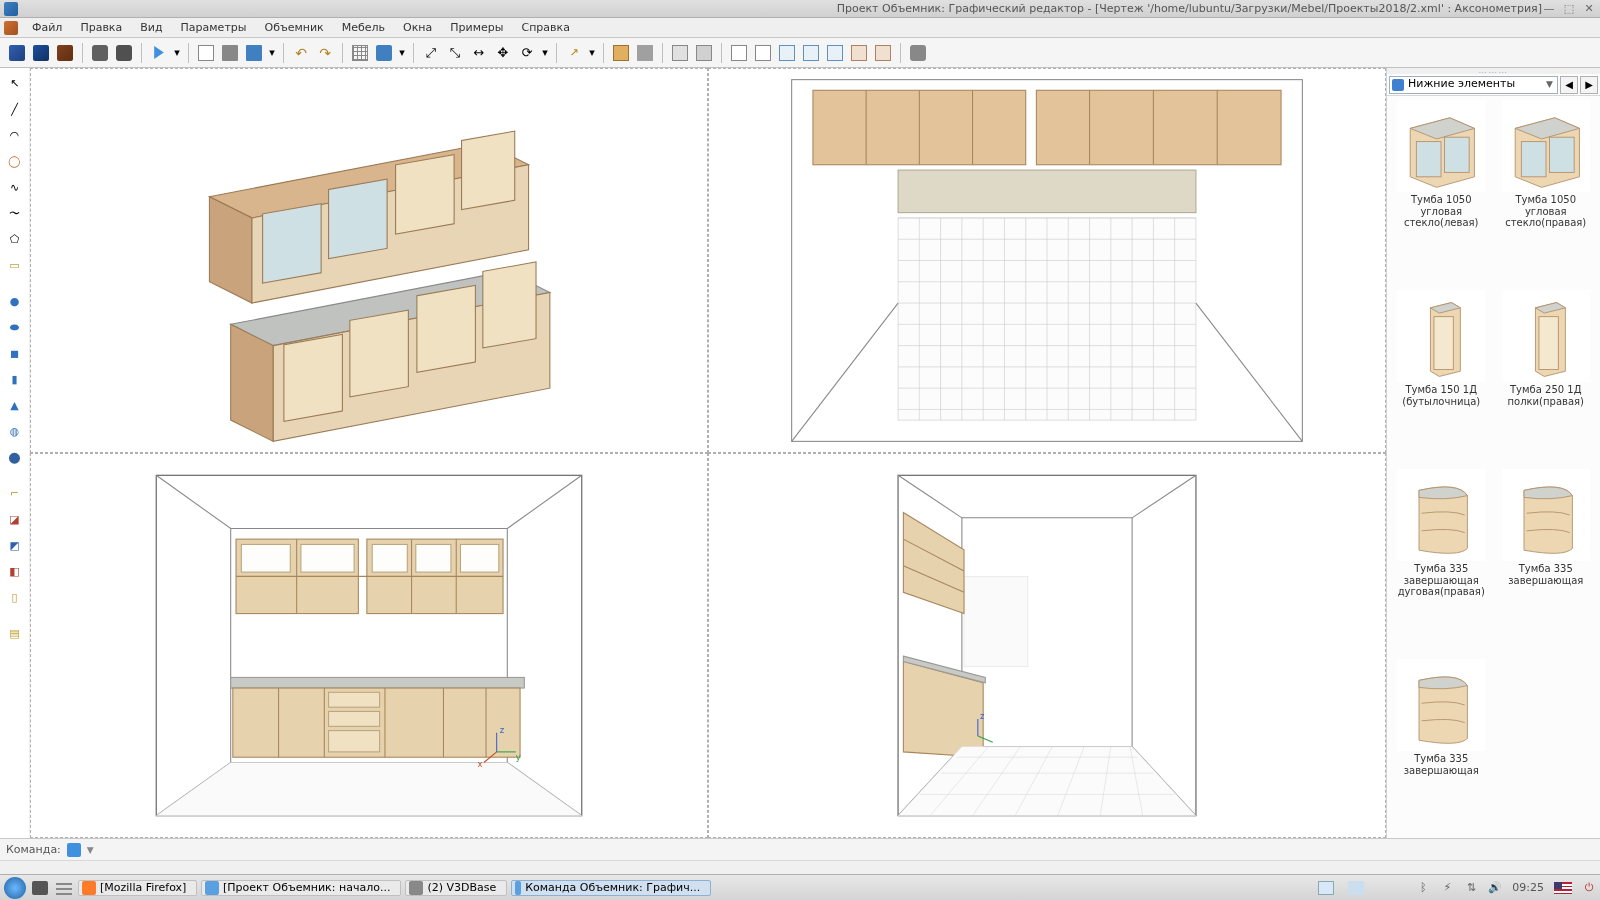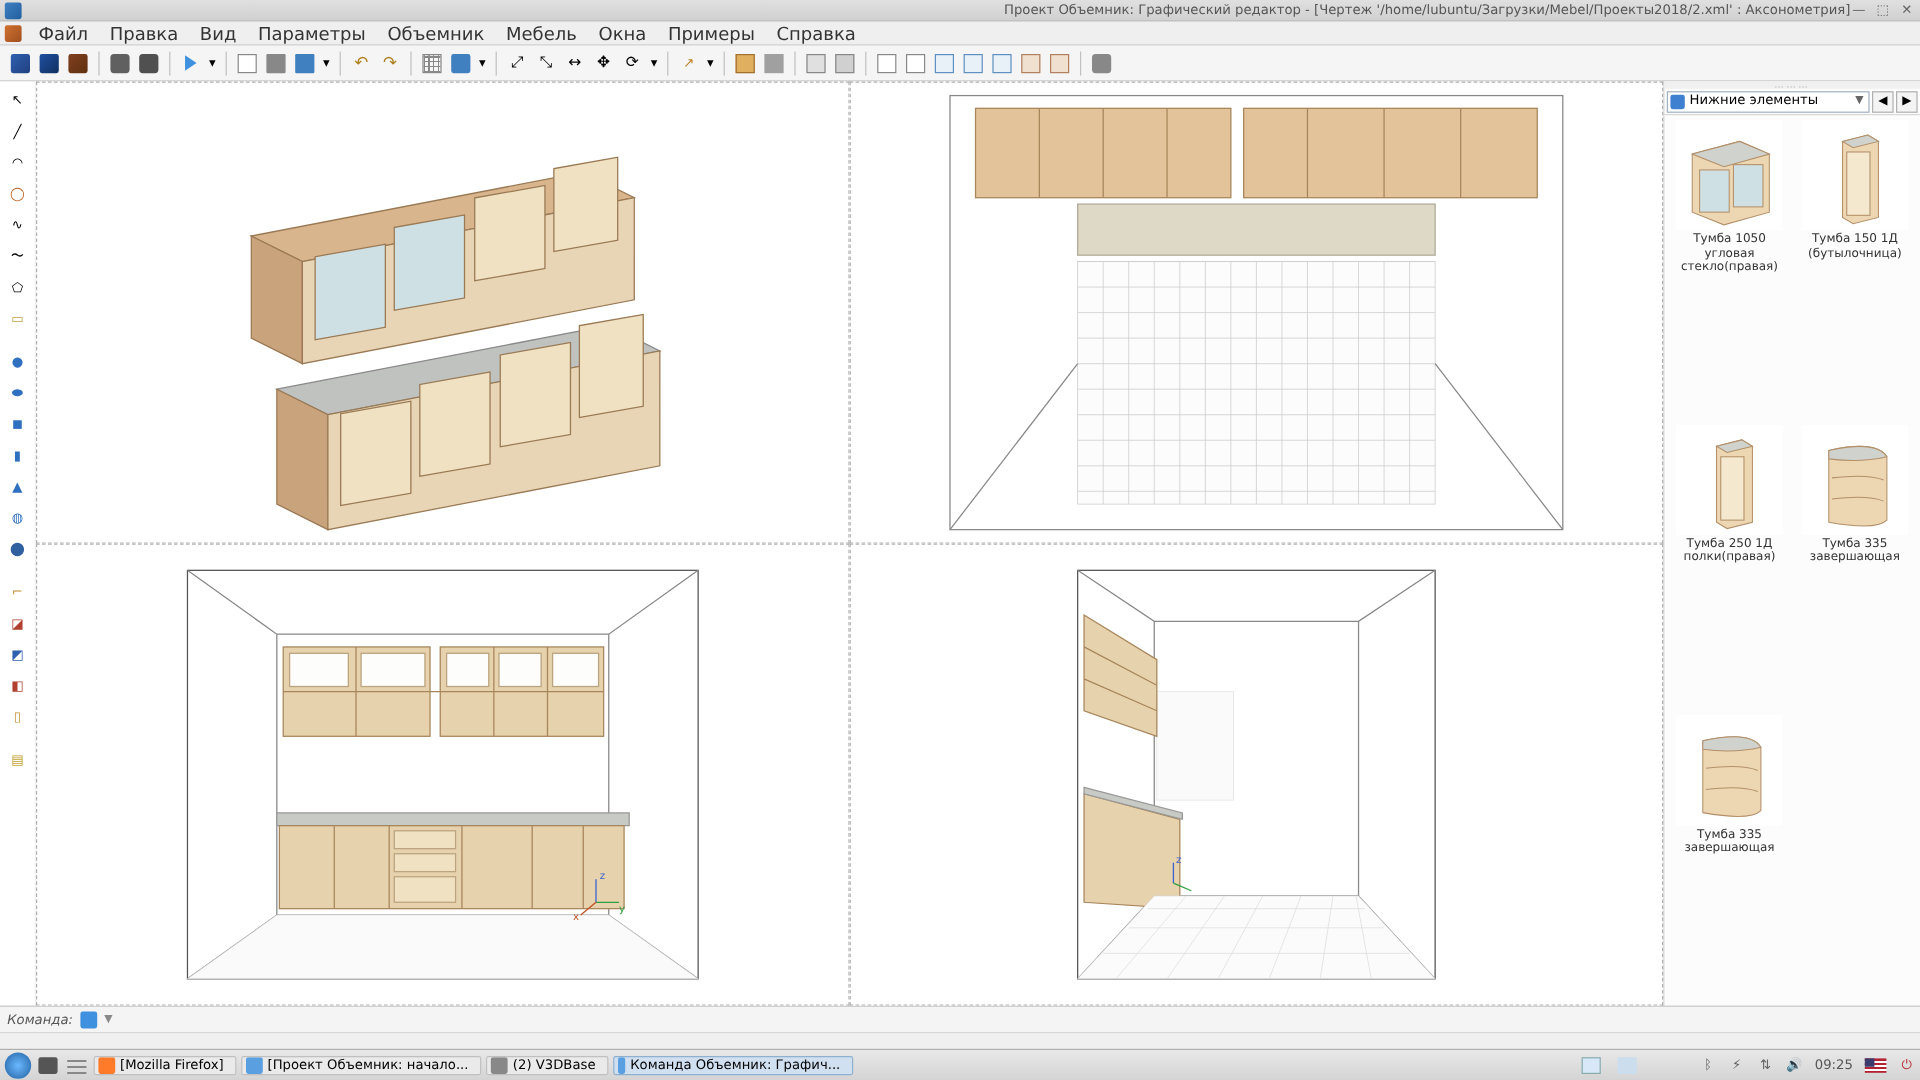--- a/index.html
+++ b/index.html
@@ -7,21 +7,21 @@
 
 
 .title-bar { height: 18px; background: linear-gradient(#e0e0e0,#d0d0d0); display: flex; align-items: center; padding: 0 4px; border-bottom: 1px solid #b0b0b0; }
 .title-bar .app-icon { width: 14px; height: 14px; background: linear-gradient(135deg,#4080c0,#2060a0); border-radius: 2px; margin-right: 6px; }
 .title-bar .title { flex: 1; text-align: right; color: #555; font-size: 11px; }
 .title-bar .win-btns { display: flex; gap: 6px; }
 .title-bar .win-btn { width: 14px; height: 14px; display: flex; align-items: center; justify-content: center; color: #666; cursor: pointer; }
 
 
 .menu-bar { height: 20px; background: #efefef; display: flex; align-items: center; padding: 0 4px; gap: 2px; border-bottom: 1px solid #c8c8c8; }
-.menu-item { padding: 2px 8px; color: #333; font-size: 15px; cursor: pointer; }
+.menu-item { padding: 2px 8px; color: #333; font-size: 11px; cursor: pointer; }
 .menu-logo { width: 14px; height: 14px; background: linear-gradient(135deg,#d07030,#a05020); border-radius: 2px; margin-right: 4px; }
 
 
 .toolbar { height: 30px; background: #f5f5f5; border-bottom: 1px solid #c0c0c0; display: flex; align-items: center; padding: 0 6px; gap: 2px; }
 .tb-btn { width: 22px; height: 22px; border: 1px solid transparent; border-radius: 3px; display: flex; align-items: center; justify-content: center; cursor: pointer; }
 .tb-sep { width: 1px; height: 20px; background: #c0c0c0; margin: 0 4px; }
 .tb-btn svg, .tb-btn .ico { width: 16px; height: 16px; }
 .ico-cube { background: linear-gradient(135deg,#3060b0,#204080); border-radius: 2px; }
 .ico-cubed { background: linear-gradient(135deg,#804020,#603010); border-radius: 2px; }
 .ico-doc { background: #fff; border: 1px solid #888; }
@@ -47,21 +47,21 @@
 .rp-select::before { content:""; position:absolute; left:2px; top:2px; width:12px; height:12px; background:#4080d0; border-radius:2px; }
 .rp-nav { width: 18px; height: 18px; border: 1px solid #b0b0b0; background: #f4f4f4; display: flex; align-items: center; justify-content: center; font-size: 10px; cursor: pointer; }
 .rp-grid { flex: 1; overflow-y: auto; display: grid; grid-template-columns: 1fr 1fr; gap: 0; padding: 2px; }
 .rp-item { display: flex; flex-direction: column; align-items: center; padding: 2px 2px 4px; cursor: pointer; }
 .rp-item.sel { background: #d8e6f4; }
 .rp-thumb { width: 88px; height: 92px; background: #fff; display: flex; align-items: center; justify-content: center; }
 .rp-label { font-size: 10px; color: #333; text-align: center; line-height: 1.15; margin-top: 2px; }
 
 
 .cmd-bar { height: 22px; background: #f4f4f4; border-top: 1px solid #c8c8c8; display: flex; align-items: center; padding: 0 6px; gap: 6px; }
-.cmd-label { color: #555; font-size: 11px; font-style: italic; }
+.cmd-label { color: #555; font-size: 11px; }
 .cmd-icon { width: 14px; height: 14px; background: #4090e0; border-radius: 2px; }
 .cmd-drop { color: #888; font-size: 9px; }
 .cmd-input { flex: 1; border: none; background: transparent; font-size: 11px; color: #888; outline: none; padding: 2px; }
 
 
 .hscroll { height: 14px; background: #f0f0f0; border-top: 1px solid #d8d8d8; }
 
 
 .taskbar { height: 26px; background: linear-gradient(#e8e8e8,#d4d4d4); border-top: 1px solid #b0b0b0; display: flex; align-items: center; padding: 0 4px; gap: 4px; }
 .tb-start { width: 22px; height: 22px; background: radial-gradient(circle,#6bb8ff,#2060a0); border-radius: 50%; cursor: pointer; }
@@ -463,20 +463,31 @@
     <div class="rp-grip">⋯⋯⋯</div>
     <div class="rp-header">
       <div class="rp-select">
         <span>Нижние элементы</span>
         <span style="position:absolute;right:4px;top:2px;font-size:9px;color:#666">▼</span>
       </div>
       <div class="rp-nav">◀</div>
       <div class="rp-nav">▶</div>
     </div>
     <div class="rp-grid" id="rp-grid">
+        <div class="rp-item">
+          <div class="rp-thumb">
+            <svg viewBox="0 0 100 100">
+              <polygon points="15,30 60,18 88,30 88,85 45,97 15,85" fill="#ecd7b2" stroke="#b3906a"></polygon>
+              <polygon points="15,30 60,18 88,30 45,42" fill="#cfd2cd" stroke="#b3906a"></polygon>
+              <rect x="22" y="45" width="28" height="40" fill="#cfe0e4" stroke="#b3906a"></rect>
+              <rect x="54" y="40" width="28" height="40" fill="#cfe0e4" stroke="#b3906a"></rect>
+            </svg>
+          </div>
+          <div class="rp-label">Тумба 1050 угловая стекло(левая)</div>
+        </div>
         <div class="rp-item">
           <div class="rp-thumb">
             <svg viewBox="0 0 100 100">
               <polygon points="15,30 60,18 88,30 88,85 45,97 15,85" fill="#ecd7b2" stroke="#b3906a"></polygon>
               <polygon points="15,30 60,18 88,30 45,42" fill="#cfd2cd" stroke="#b3906a"></polygon>
               <rect x="22" y="45" width="28" height="40" fill="#cfe0e4" stroke="#b3906a"></rect>
               <rect x="54" y="40" width="28" height="40" fill="#cfe0e4" stroke="#b3906a"></rect>
             </svg>
           </div>
           <div class="rp-label">Тумба 1050 угловая стекло(правая)</div>
@@ -503,20 +514,31 @@
         </div>
         <div class="rp-item">
           <div class="rp-thumb">
             <svg viewBox="0 0 100 100">
               <path d="M25,22 Q70,12 80,28 L80,88 Q70,98 25,90 Z" fill="#ecd7b2" stroke="#b3906a"></path>
               <path d="M25,22 Q70,12 80,28 Q55,34 25,30 Z" fill="#cfd2cd" stroke="#b3906a"></path>
               <path d="M28,48 Q62,44 77,50" fill="none" stroke="#b3906a"></path>
               <path d="M28,68 Q62,64 77,70" fill="none" stroke="#b3906a"></path>
             </svg>
           </div>
+          <div class="rp-label">Тумба 335 завершающая дуговая(правая)</div>
+        </div>
+        <div class="rp-item">
+          <div class="rp-thumb">
+            <svg viewBox="0 0 100 100">
+              <path d="M25,22 Q70,12 80,28 L80,88 Q70,98 25,90 Z" fill="#ecd7b2" stroke="#b3906a"></path>
+              <path d="M25,22 Q70,12 80,28 Q55,34 25,30 Z" fill="#cfd2cd" stroke="#b3906a"></path>
+              <path d="M28,48 Q62,44 77,50" fill="none" stroke="#b3906a"></path>
+              <path d="M28,68 Q62,64 77,70" fill="none" stroke="#b3906a"></path>
+            </svg>
+          </div>
           <div class="rp-label">Тумба 335 завершающая</div>
         </div>
         <div class="rp-item">
           <div class="rp-thumb">
             <svg viewBox="0 0 100 100">
               <path d="M25,22 Q70,12 80,28 L80,88 Q70,98 25,90 Z" fill="#ecd7b2" stroke="#b3906a"></path>
               <path d="M25,22 Q70,12 80,28 Q55,34 25,30 Z" fill="#cfd2cd" stroke="#b3906a"></path>
               <path d="M28,48 Q62,44 77,50" fill="none" stroke="#b3906a"></path>
               <path d="M28,68 Q62,64 77,70" fill="none" stroke="#b3906a"></path>
             </svg>

